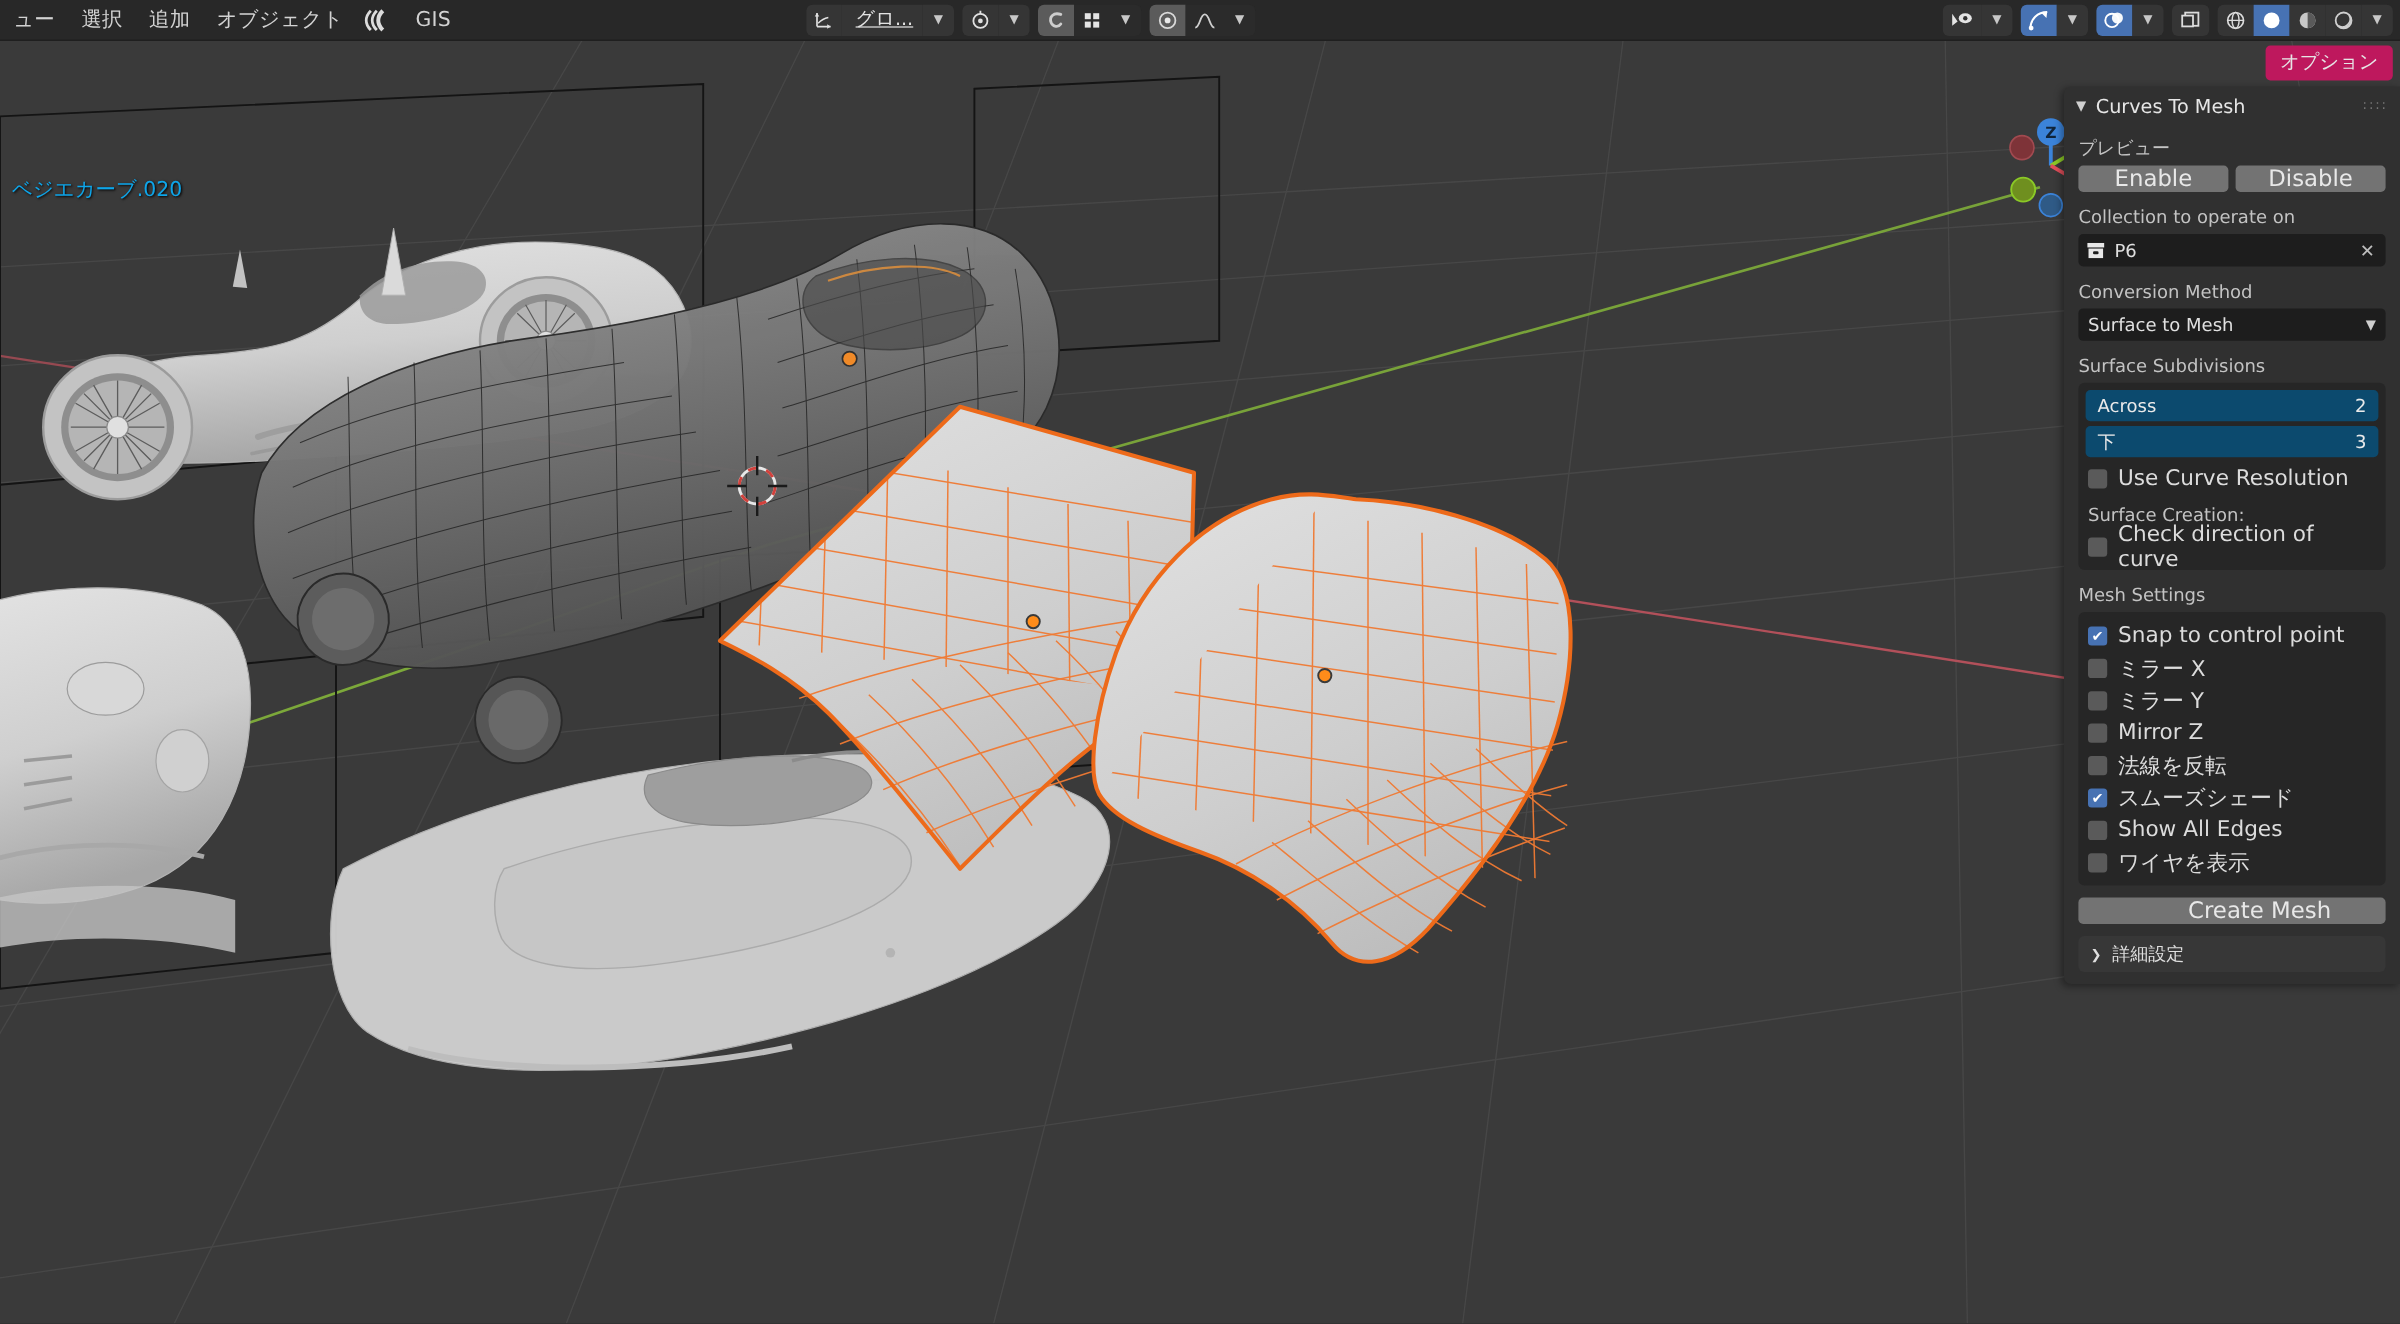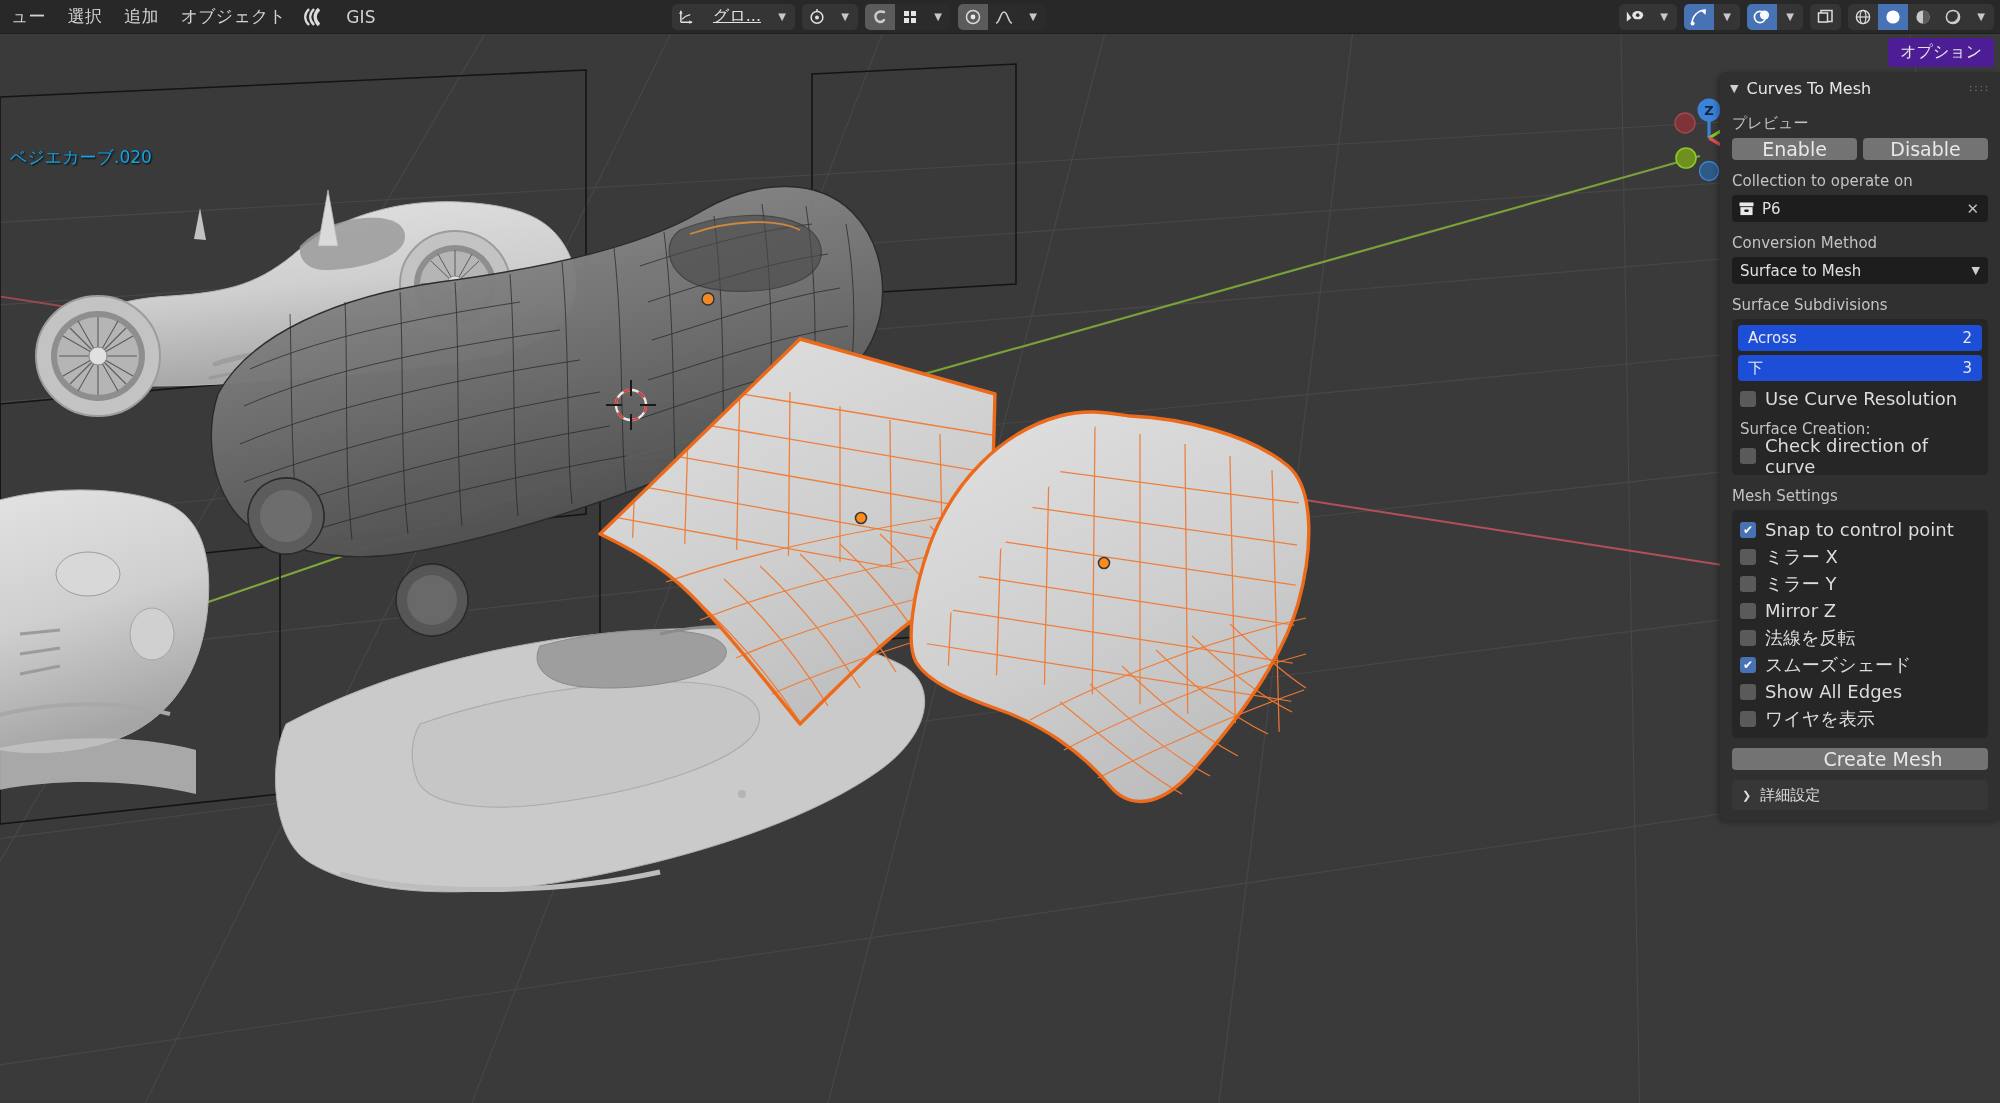--- a/index.html
+++ b/index.html
@@ -62,21 +62,21 @@
   .navbtns { position:absolute; right:40px; top:160px; display:flex; flex-direction:column; gap:6px; z-index:12; }
   .navbtn {
     width:38px; height:38px; border-radius:50%;
     background:rgba(35,35,35,0.62);
     display:flex; align-items:center; justify-content:center;
   }
 
   
   .options-pill {
     position:absolute; right:6px; top:38px;
-    background:#4c1d95; color:#e6e6e6; font-size:16px;
+    background:#be185d; color:#e6e6e6; font-size:16px;
     padding:4px 12px; border-radius:4px; z-index:30;
   }
 
   
   .npanel {
     position:absolute; right:0; top:72px; width:280px;
     background:#303030; border-radius:6px 0 0 6px;
     padding:0 0 10px 0; z-index:25;
     box-shadow:-2px 2px 6px rgba(0,0,0,0.35);
   }
@@ -107,21 +107,21 @@
   .coll-ico { margin-right:8px; display:flex; }
 
   .dropdown {
     height:27px; background:#1d1d1d; border-radius:4px;
     display:flex; align-items:center; padding:0 8px; color:#e0e0e0; font-size:15px;
   }
   .dropdown .dc { margin-left:auto; font-size:11px; color:#cfcfcf; }
 
   .subbox { background:#262626; border-radius:5px; padding:6px; margin-top:2px; }
   .numfield {
-    height:26px; background:#1d4ed8; border-radius:4px; margin-bottom:4px;
+    height:26px; background:#0c4a6e; border-radius:4px; margin-bottom:4px;
     display:flex; align-items:center; padding:0 10px;
     color:#eaeaea; font-size:15px;
   }
   .numfield .nv { margin-left:auto; }
 
   .chkrow { display:flex; align-items:center; height:27px; padding-left:2px; }
   .chk {
     width:16px; height:16px; border-radius:3px; background:#5a5a5a;
     margin-right:9px; flex:none;
     display:flex; align-items:center; justify-content:center;

